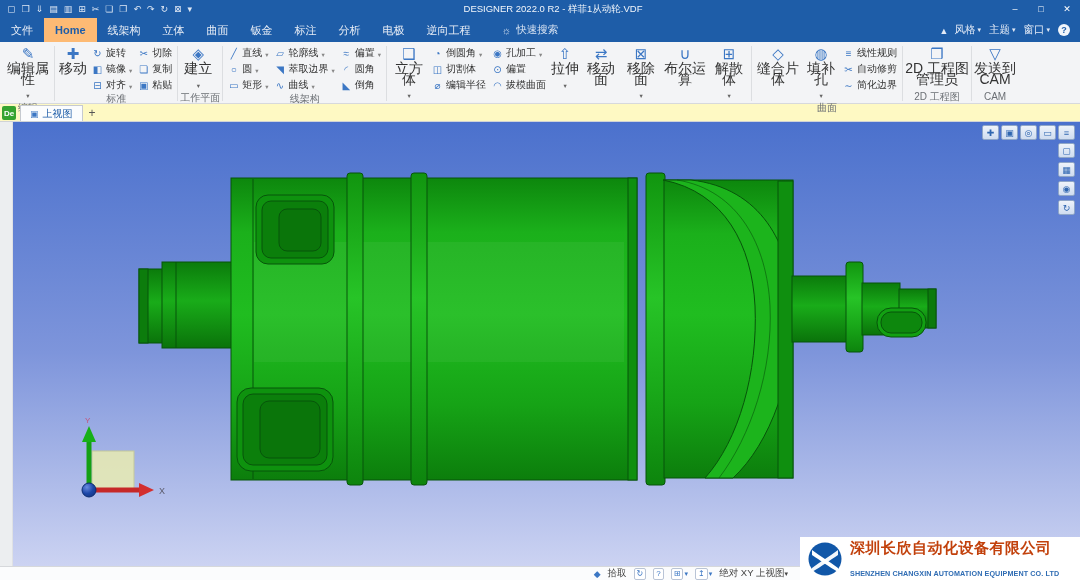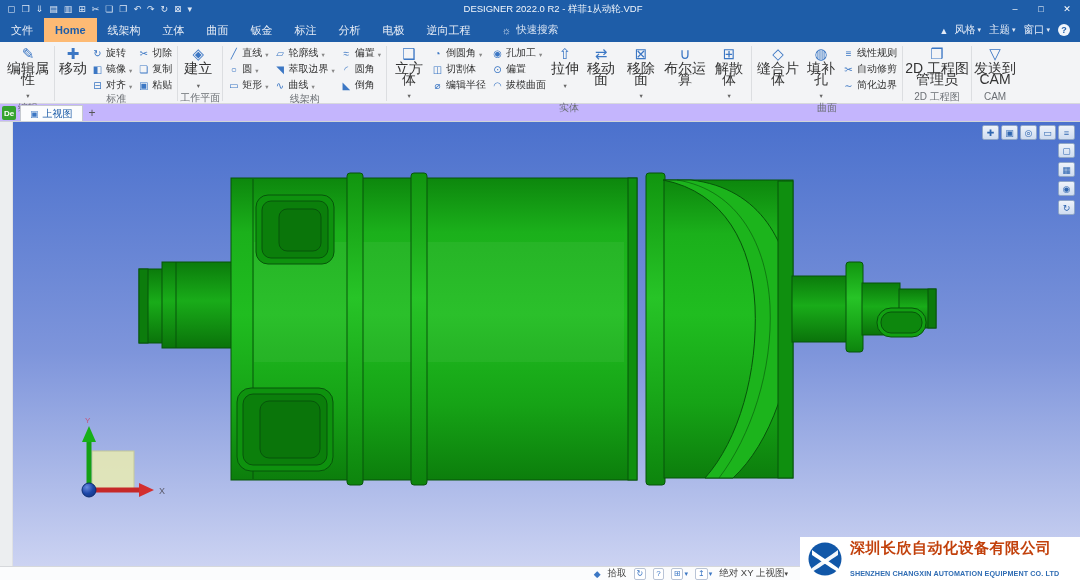--- a/index.html
+++ b/index.html
@@ -35,21 +35,21 @@
   .bigbtn { display:flex; flex-direction:column; align-items:center; padding-top:1px; cursor:default; }
   .bicon { font-size:15px; line-height:17px; height:18px; color:#3c77c4; }
   .blabel { font-size:14px; color:#333; text-align:center; line-height:10.5px; }
   .bdd::after { content:"▾"; font-size:6.5px; color:#666; line-height:6px; }
   .scol { display:flex; flex-direction:column; padding-top:1px; }
   .sbtn { display:flex; align-items:center; gap:3px; height:16px; padding:0 3px; font-size:10px; color:#333; white-space:nowrap; cursor:default; }
   .sicon { color:#3c77c4; font-size:10px; width:11px; text-align:center; }
   .sdd::after { content:"▾"; font-size:6.5px; color:#888; }
 
   
-  .tabstrip { height:18px; background:#c4b5fd; border-bottom:1px solid #d0d3d6; display:flex; align-items:flex-end; gap:4px; padding-left:2px; }
+  .tabstrip { height:18px; background:#fef9c3; border-bottom:1px solid #d0d3d6; display:flex; align-items:flex-end; gap:4px; padding-left:2px; }
   .appicon { width:14px; height:14px; margin-bottom:1px; background:#35a32f; border-radius:2px; color:#fff; font-size:8px; font-weight:bold; display:flex; align-items:center; justify-content:center; }
   .doctab { height:16px; background:#fbfcfd; border:1px solid #c6cad0; border-bottom:none; display:flex; align-items:center; gap:4px; padding:0 9px; font-size:10px; color:#1e5da8; }
   .dtcube { color:#3c77c4; font-size:9px; }
   .addtab { font-size:12px; color:#555; padding:0 5px 1px 2px; }
 
   
   .workarea { position:relative; height:444px; display:flex; }
   .leftrail { width:13px; background:#eceef0; border-right:1px solid #dfe1e4; }
   .viewport { flex:1; position:relative; overflow:hidden;
               background:linear-gradient(180deg,#4b71cd 0%,#7e95db 52%,#ccd3f2 100%); }
@@ -310,21 +310,20 @@
         <div class="bigbtn" style="width:48px">
           <span class="bicon">∪</span>
           <span class="blabel">布尔运算</span>
         </div>
         <div class="bigbtn" style="width:40px">
           <span class="bicon">⊞</span>
           <span class="blabel">解散体</span>
           <span class="bdd"></span>
         </div>
       </div>
-      <div class="rglabel">实体</div>
     </div>
     <div class="rsep"></div>
 
     <div class="rgroup">
       <div class="rginner">
         <div class="bigbtn" style="width:48px">
           <span class="bicon">◇</span>
           <span class="blabel">缝合片体</span>
         </div>
         <div class="bigbtn" style="width:38px">

